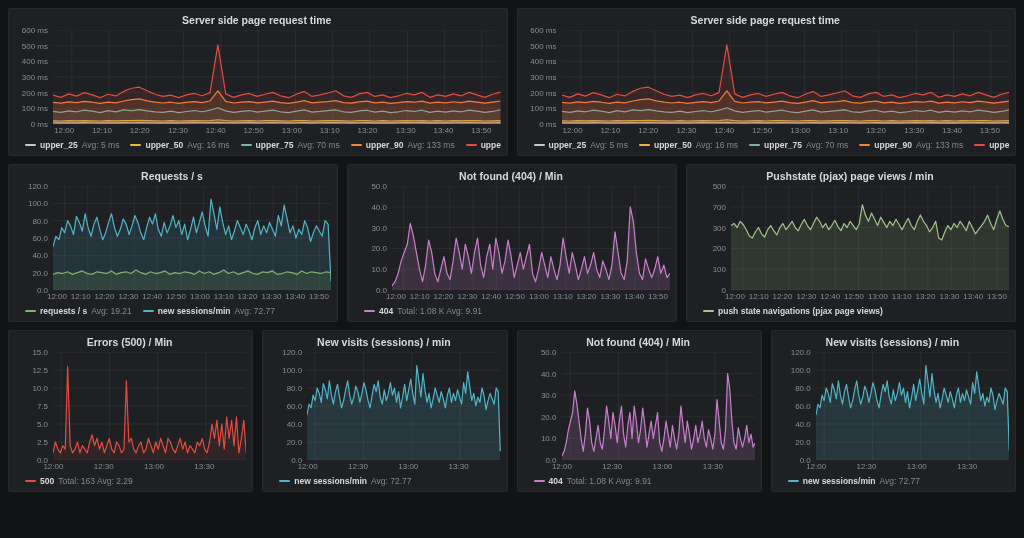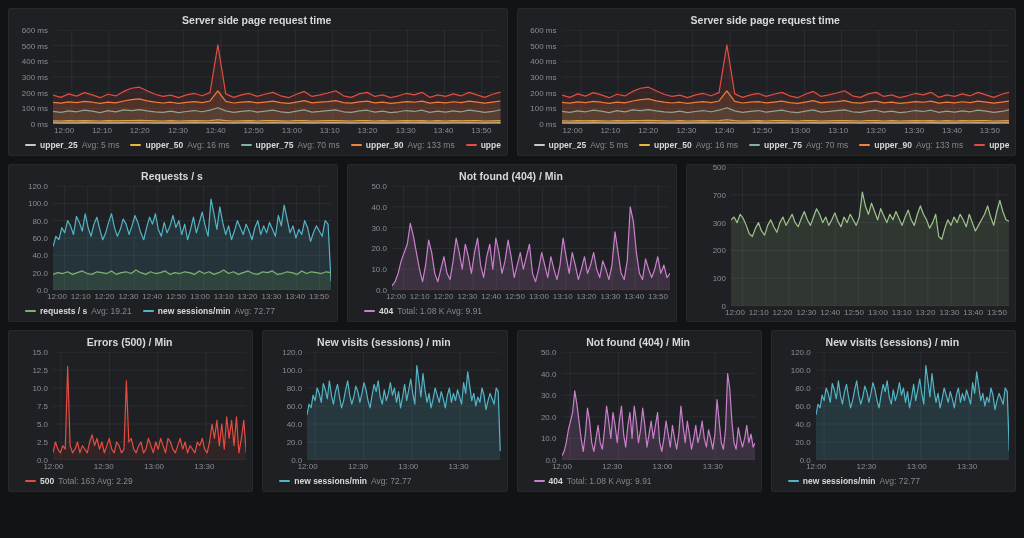--- a/index.html
+++ b/index.html
@@ -325,20 +325,21 @@
         </div>
         <div class="legend">
           <span class="legend-item">
             <span class="legend-dash" style="background: rgb(202, 127, 203);"></span>
             <span class="legend-name">404</span>
             <span class="legend-stats">Total: 1.08 K   Avg: 9.91</span>
           </span>
         </div>
       </div>
       <div class="panel">
+        <div class="panel-title">Pushstate (pjax) page views / min</div>
         <div class="plot-wrap">
           <div class="y-axis">
             <span class="y-tick" style="top: 0%;">500</span>
             <span class="y-tick" style="top: 20%;">700</span>
             <span class="y-tick" style="top: 40%;">300</span>
             <span class="y-tick" style="top: 60%;">200</span>
             <span class="y-tick" style="top: 80%;">100</span>
             <span class="y-tick" style="top: 100%;">0</span>
           </div>
           <div class="plot">
@@ -372,20 +373,26 @@
           <span class="x-tick" style="left: 20.8%;">12:20</span>
           <span class="x-tick" style="left: 29.2%;">12:30</span>
           <span class="x-tick" style="left: 37.5%;">12:40</span>
           <span class="x-tick" style="left: 45.8%;">12:50</span>
           <span class="x-tick" style="left: 54.2%;">13:00</span>
           <span class="x-tick" style="left: 62.5%;">13:10</span>
           <span class="x-tick" style="left: 70.8%;">13:20</span>
           <span class="x-tick" style="left: 79.2%;">13:30</span>
           <span class="x-tick" style="left: 87.5%;">13:40</span>
           <span class="x-tick" style="left: 95.8%;">13:50</span>
+        </div>
+        <div class="legend">
+          <span class="legend-item">
+            <span class="legend-dash" style="background: rgb(160, 196, 138);"></span>
+            <span class="legend-name">push state navigations (pjax page views)</span>
+          </span>
         </div>
       </div>
     </div>
     <div class="dash-row row2">
       <div class="panel">
         <div class="panel-title">Errors (500) / Min</div>
         <div class="plot-wrap">
           <div class="y-axis">
             <span class="y-tick" style="top: 0%;">15.0</span>
             <span class="y-tick" style="top: 16.6667%; text-align: right;">12.5</span>

